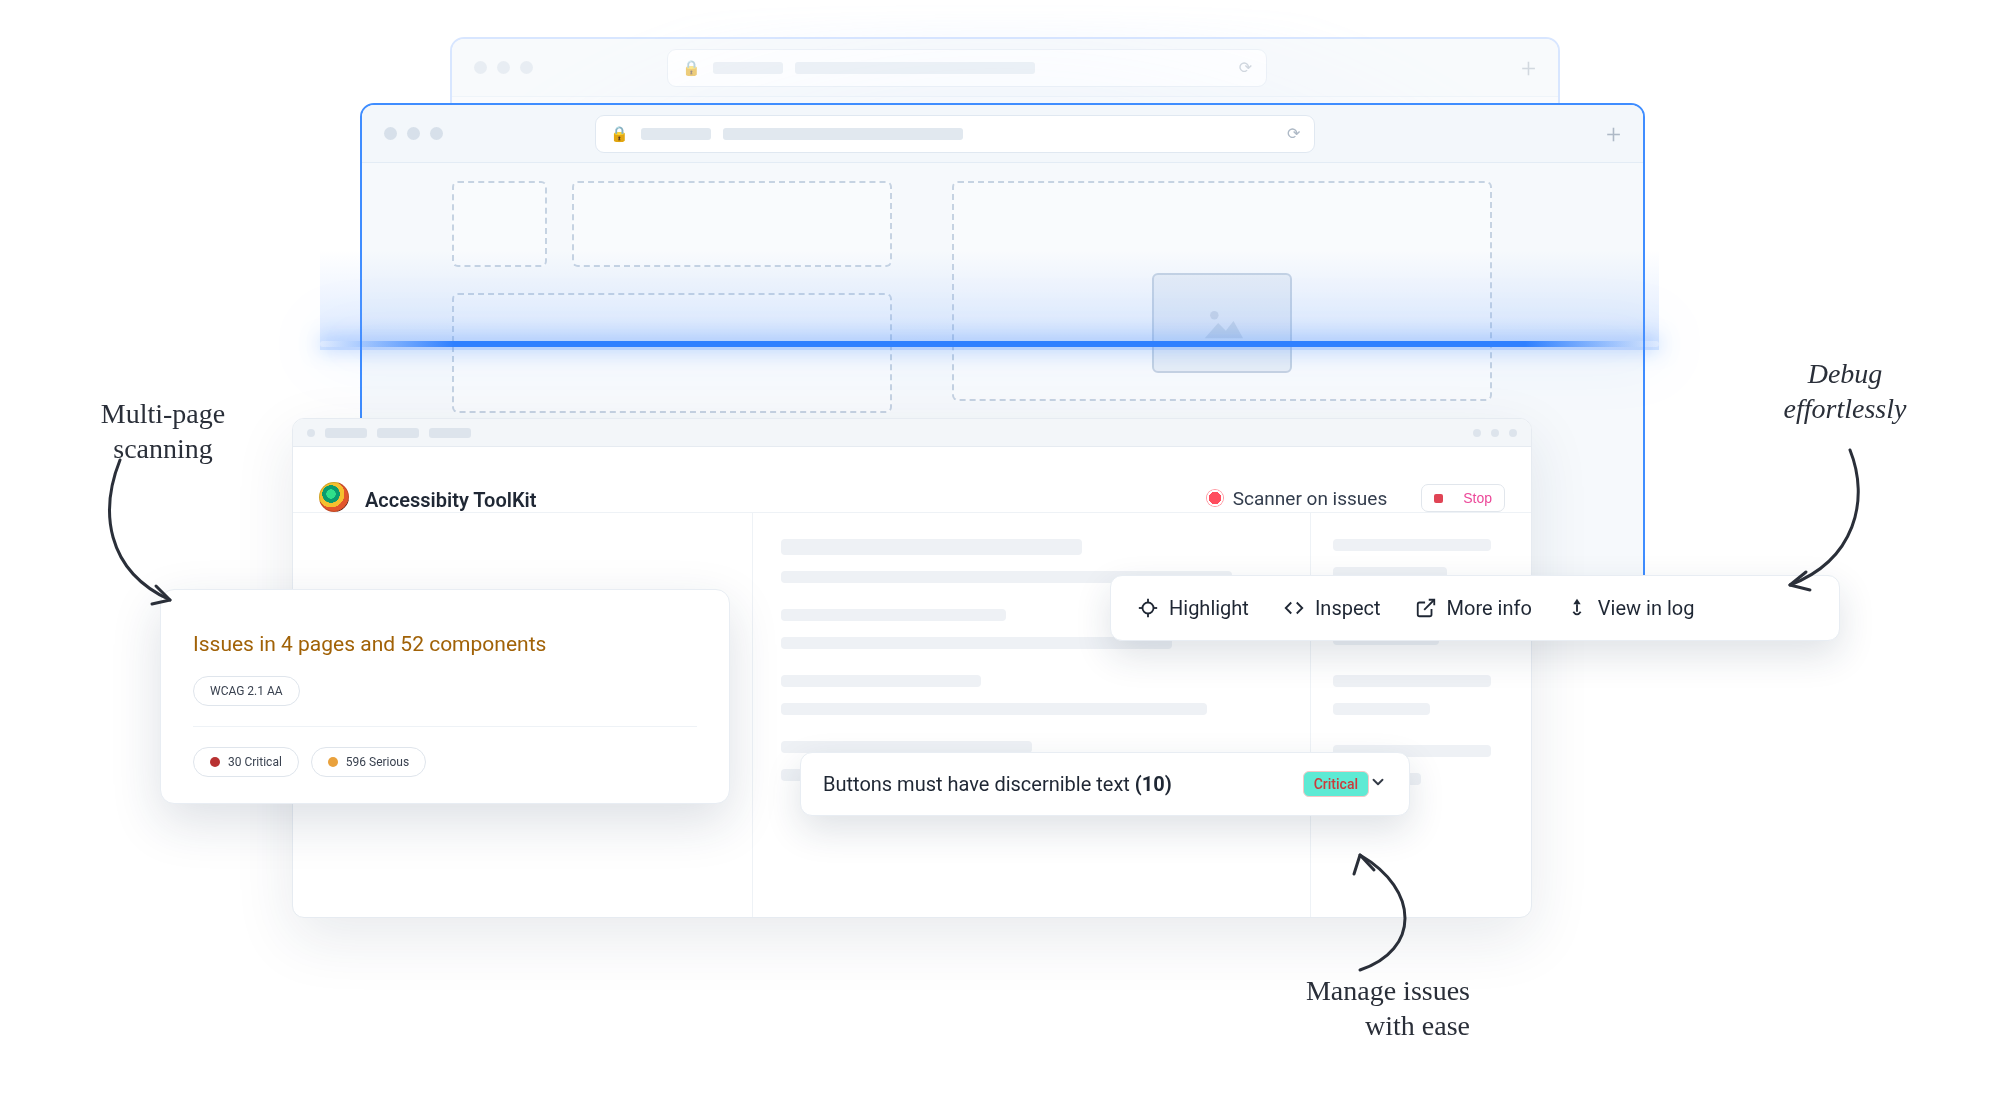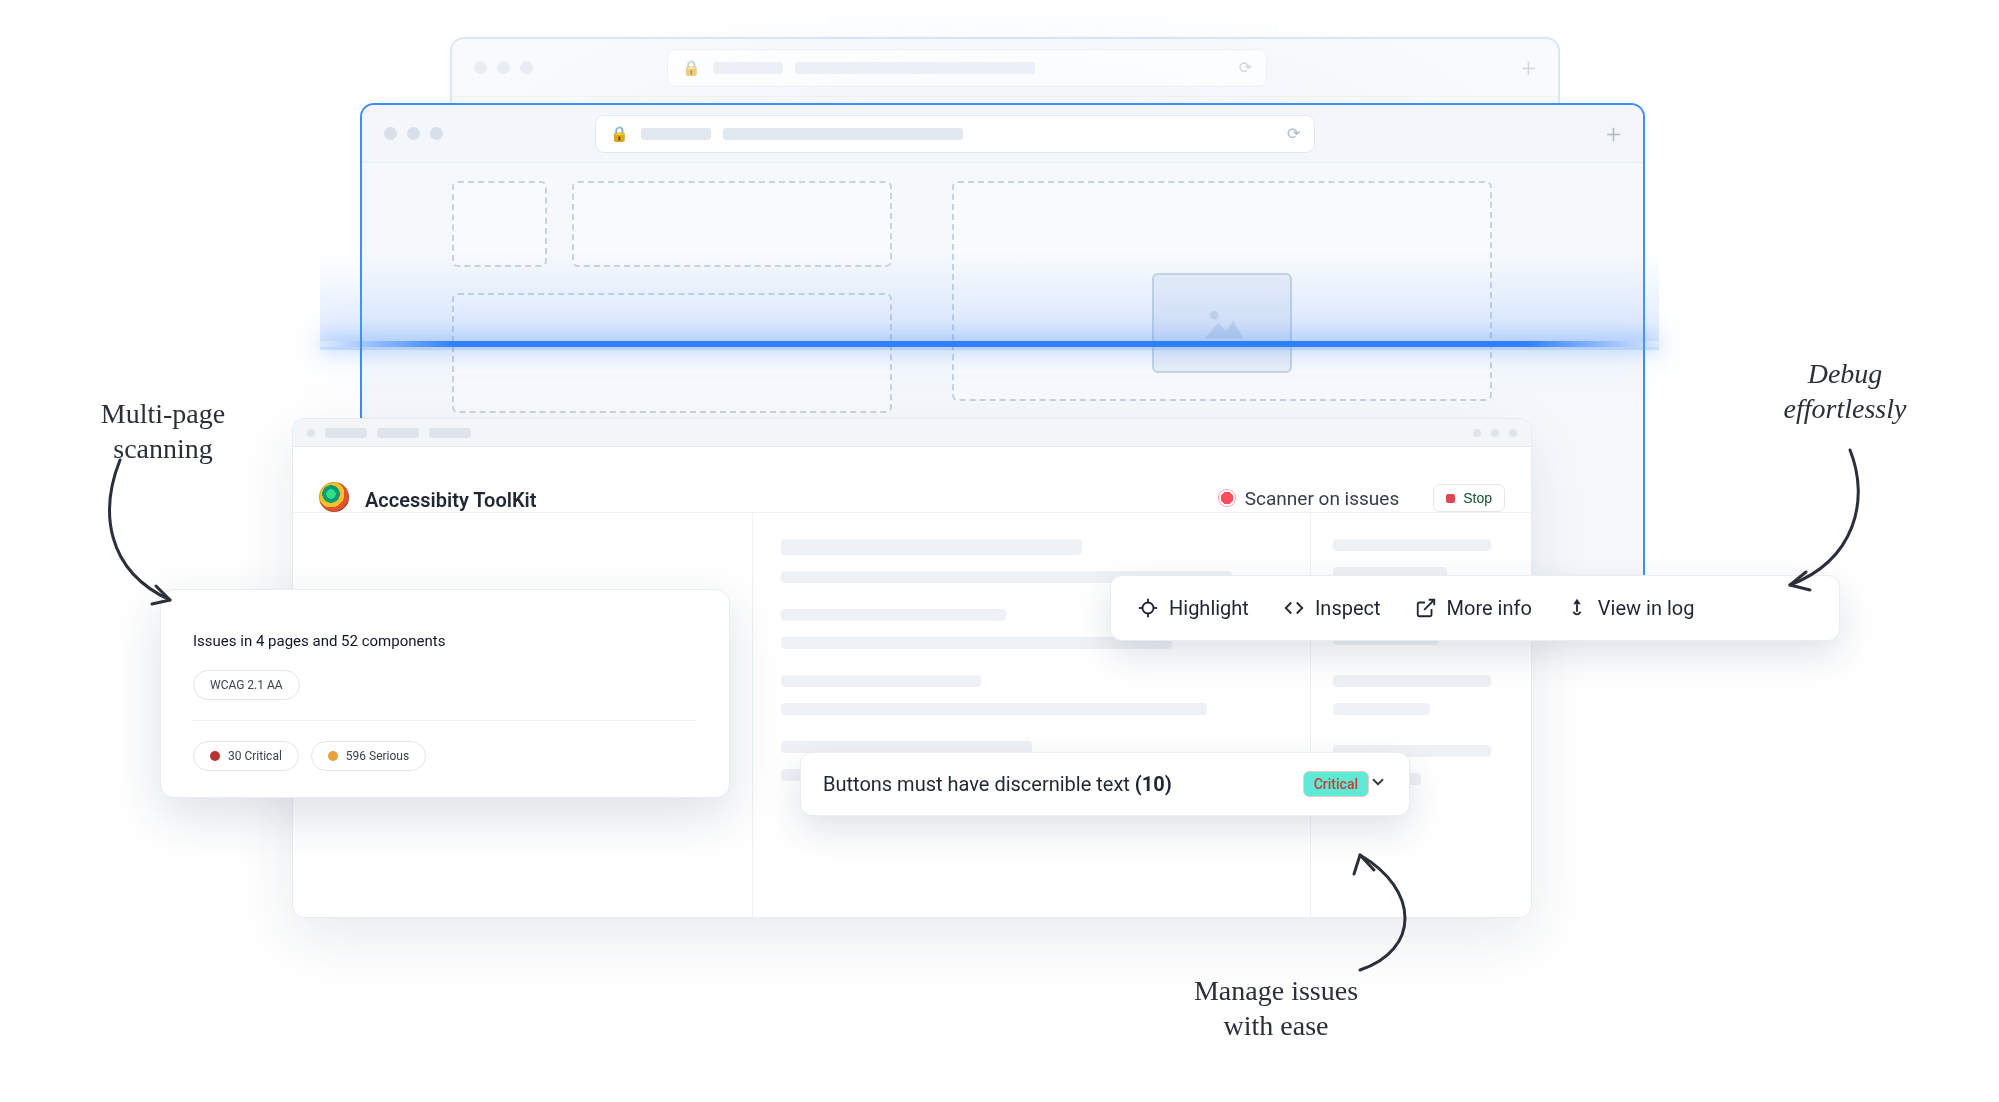--- a/index.html
+++ b/index.html
@@ -139,22 +139,22 @@
     margin-left:auto; display:flex; align-items:center; gap:10px; color:#333d4d; font-size:19px;
   }
   .rec {
     width:16px; height:16px; border-radius:50%;
     background: radial-gradient(circle, #ff4d5e 0 55%, #fff 56% 70%, #ff9aa3 71% 100%);
     box-shadow: 0 0 0 1px #ff99a2;
   }
   .stopbtn {
     margin-left: 24px;
     border:1px solid #e1e6ec; background:#fff; border-radius:7px;
-    padding:5px 12px; display:flex; align-items:center; gap:8px;
-    font-size:14px; color:#14532d; cursor:pointer;
+    padding:5px 12px; display:flex; align-items:center; gap:20px;
+    font-size:14px; color:#ec4899; cursor:pointer;
   }
   .stopbtn .sq { width:9px; height:9px; background:#e04455; border-radius:2px; }
 
   .toolkit .body {
     flex:1; display:flex;
   }
   .toolkit .col-left {
     width: 460px; border-right:1px solid #eef2f6; padding:26px 28px;
   }
   .toolkit .col-mid {
@@ -174,21 +174,21 @@
     background:#fff;
     border:1px solid #e8edf3;
     border-radius:14px;
     box-shadow: 0 18px 50px rgba(30,50,80,0.15);
     padding: 28px 32px 26px;
   }
   .stats-card .big {
     font-size: 62px; font-weight:700; color:#111820; line-height:1; letter-spacing:-1px;
   }
   .stats-card .sub {
-    margin-top:14px; font-size:15px; color:#0f172a;
+    margin-top:14px; font-size:21px; color:#a16207;
   }
   .stats-card .chips { margin-top:20px; display:flex; gap:12px; }
   .chip {
     border:1px solid #dfe5ec; border-radius:999px; padding:7px 16px; font-size:12px; color:#3a4250;
     display:inline-flex; align-items:center; gap:8px; background:#fff;
   }
   .stats-card hr { border:none; border-top:1px solid #eef2f6; margin:20px 0 18px; }
   .chip .dot { width:10px; height:10px; border-radius:50%; }
   .dot.crit { background:#b83232; }
   .dot.ser { background:#e9a13c; }
@@ -428,20 +428,20 @@
     <path d="M90 150 L76 136 M90 150 L72 154"></path>
   </svg>
 
   <div class="handwritten" style="left:1730px; top:356px; width:230px; font-style:italic; white-space:pre-line;">Debug
 effortlessly</div>
   <svg class="arrow-svg" style="left:1760px; top:440px;" width="120" height="160">
     <path d="M90 10 C 110 60, 95 120, 30 145"></path>
     <path d="M30 145 L46 132 M30 145 L50 150"></path>
   </svg>
 
-  <div class="handwritten" style="left:1136px; top:973px; width:280px; white-space:pre-line;">Manage issues
+  <div class="handwritten" style="left:1190px; top:973px; width:280px; white-space:pre-line;text-align:right;">Manage issues
 with ease</div>
   <svg class="arrow-svg" style="left:1300px; top:840px;" width="140" height="140">
     <path d="M60 130 C 120 110, 120 50, 60 15"></path>
     <path d="M60 15 L74 30 M60 15 L54 34"></path>
   </svg>
 
 </div>
 
 </body></html>

